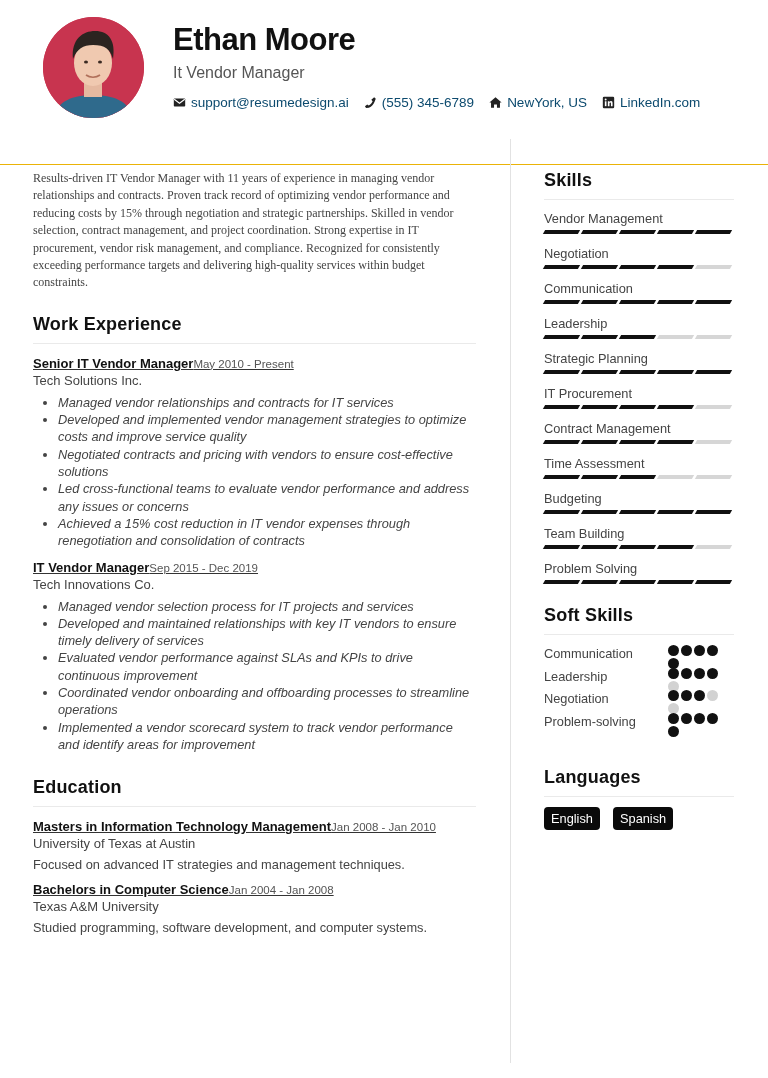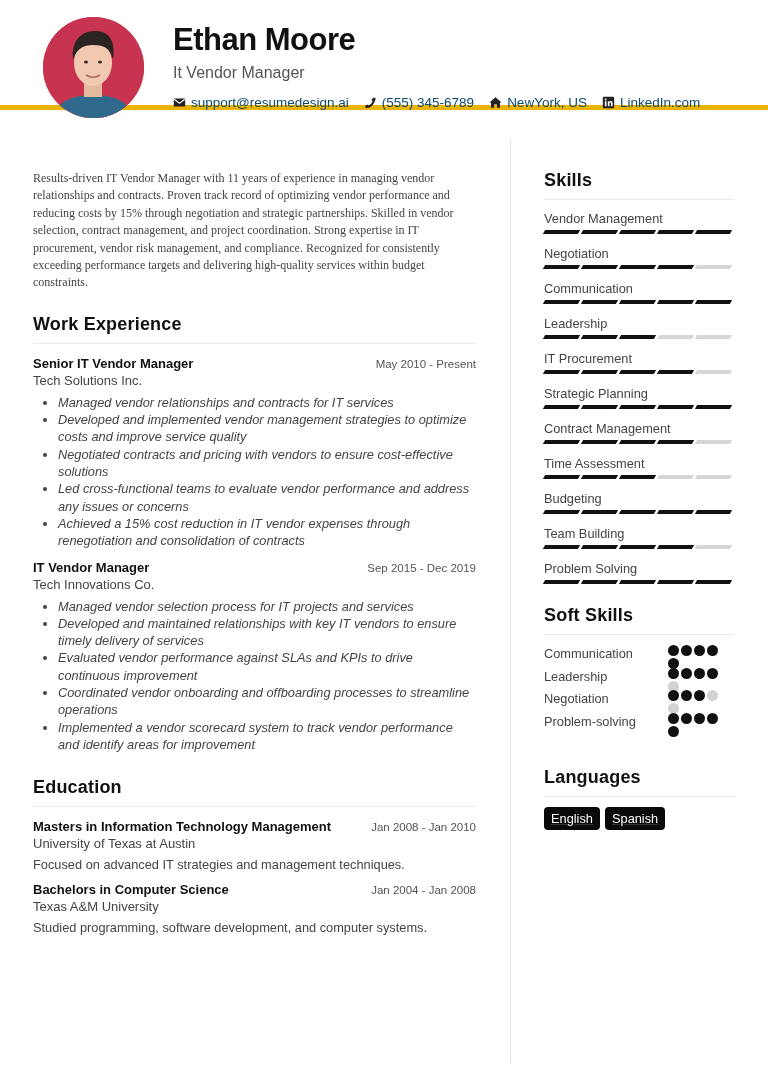--- a/index.html
+++ b/index.html
@@ -1,57 +1,57 @@
 <!DOCTYPE html>
 <html><head>
 <meta charset="utf-8">
 <style>
   * { box-sizing: border-box; margin: 0; padding: 0; }
   html, body { width: 768px; height: 1078px; background: #ffffff; overflow: hidden; }
   body { font-family: "Liberation Sans", "DejaVu Sans", sans-serif; color: #333; position: relative; }
 
-  .header { position: absolute; left: 0; top: 0; width: 768px; height: 110px; border-bottom: 5px solid #eab308; padding-left: 35px; }
+  .header { position: absolute; left: 0; top: 0; width: 768px; height: 165px; border-bottom: 1px solid #eab308; padding-left: 35px; }
   .avatar { position: absolute; left: 43px; top: 17px; width: 101px; height: 101px; border-radius: 50%; background: #c8344f; overflow: hidden; }
   .avatar svg { width: 101px; height: 101px; display: block; }
   .name { position: absolute; left: 173px; top: 22px; font-size: 31px; font-weight: 700; color: #111; letter-spacing: -0.5px; }
   .title { position: absolute; left: 173px; top: 64px; font-size: 16px; color: #555; }
   .contacts { position: absolute; left: 173px; top: 95px; display: flex; align-items: center; font-size: 13.5px; color: #0c4a6e; white-space: nowrap; }
   .contact { display: flex; align-items: center; margin-right: 15px; }
   .contact .ic { display: inline-block; width: 13px; height: 13px; margin-right: 5px; }
   .contact .ic svg { width: 13px; height: 13px; display: block; }
 
   .divider-v { position: absolute; left: 510px; top: 139px; width: 1px; height: 924px; background: #e2e2e2; }
 
   .left { position: absolute; left: 33px; top: 170px; width: 443px; }
   .right { position: absolute; left: 544px; top: 170px; width: 190px; }
 
   .sec-title { font-size: 18px; font-weight: 700; color: #111; letter-spacing: 0.2px; padding-bottom: 8px; border-bottom: 1px solid #eaeaea; margin-bottom: 10px; }
   .summary { font-size: 12px; line-height: 17.4px; color: #444; font-family: Liberation Serif, serif; }
 
   .job { margin-top: 0; }
-  .job-head { display: flex; justify-content: space-between; align-items: baseline; }
+  .job-head { display: flex; justify-content: flex-start; align-items: baseline; text-decoration: underline; }
   .job-title { font-size: 13px; font-weight: 700; color: #111; }
   .job-date { font-size: 11.5px; color: #555; }
   .job-company { font-size: 13px; color: #444; margin-top: 2px; }
   .bullets { list-style: disc; padding-left: 25px; margin-top: 6px; font-size: 12.8px; line-height: 17.3px; color: #444; font-style: italic; }
   .edu-desc { font-size: 12.8px; color: #444; margin-top: 6px; }
 
   .skill { margin-bottom: 0; }
   .skill-name { font-size: 12.8px; color: #444; height: 17px; line-height: 17px; }
   .bar { display: flex; gap: 3px; margin-top: 3px; height: 5px; margin-bottom: 10px; }
   .seg { width: 35px; height: 4px; background: #111; transform: skewX(-30deg); }
   .seg.off { background: #d6d6d6; }
 
   .soft-row { display: flex; height: 22.6px; position: relative; }
   .soft-name { width: 124px; font-size: 12.8px; color: #444; line-height: 17px; }
   .dots { position: relative; width: 52px; height: 11px; display: flex; flex-wrap: wrap; gap: 2px 2px; }
   .dot { width: 11px; height: 11px; border-radius: 50%; background: #111; }
   .dot.off { background: #d2d2d2; }
 
-  .langs { display: flex; gap: 5px; text-decoration: underline; }
+  .langs { display: flex; gap: 13px; }
   .lang { background: #0a0a0a; color: #fff; font-size: 12.8px; padding: 4px 7px; border-radius: 4px; }
 </style>
 </head>
 <body>
 
 <div class="header">
   <div class="avatar">
     <svg viewBox="0 0 101 101">
       <rect width="101" height="101" fill="#c8344f"></rect>
       <path d="M10 101 C14 84 30 78 50 78 C70 78 86 84 91 101 Z" fill="#2f6a8c"></path>
@@ -207,37 +207,37 @@
           <div class="skill-name">Leadership</div>
           <div class="bar">
             <span class="seg"></span>
             <span class="seg"></span>
             <span class="seg"></span>
             <span class="seg off"></span>
             <span class="seg off"></span>
           </div>
         </div>
         <div class="skill">
+          <div class="skill-name">Strategic Planning</div>
+          <div class="bar">
+            <span class="seg"></span>
+            <span class="seg"></span>
+            <span class="seg"></span>
+            <span class="seg"></span>
+            <span class="seg"></span>
+          </div>
+        </div>
+        <div class="skill">
           <div class="skill-name">IT Procurement</div>
           <div class="bar">
             <span class="seg"></span>
             <span class="seg"></span>
             <span class="seg"></span>
             <span class="seg"></span>
             <span class="seg off"></span>
-          </div>
-        </div>
-        <div class="skill">
-          <div class="skill-name">Strategic Planning</div>
-          <div class="bar">
-            <span class="seg"></span>
-            <span class="seg"></span>
-            <span class="seg"></span>
-            <span class="seg"></span>
-            <span class="seg"></span>
           </div>
         </div>
         <div class="skill">
           <div class="skill-name">Contract Management</div>
           <div class="bar">
             <span class="seg"></span>
             <span class="seg"></span>
             <span class="seg"></span>
             <span class="seg"></span>
             <span class="seg off"></span>

